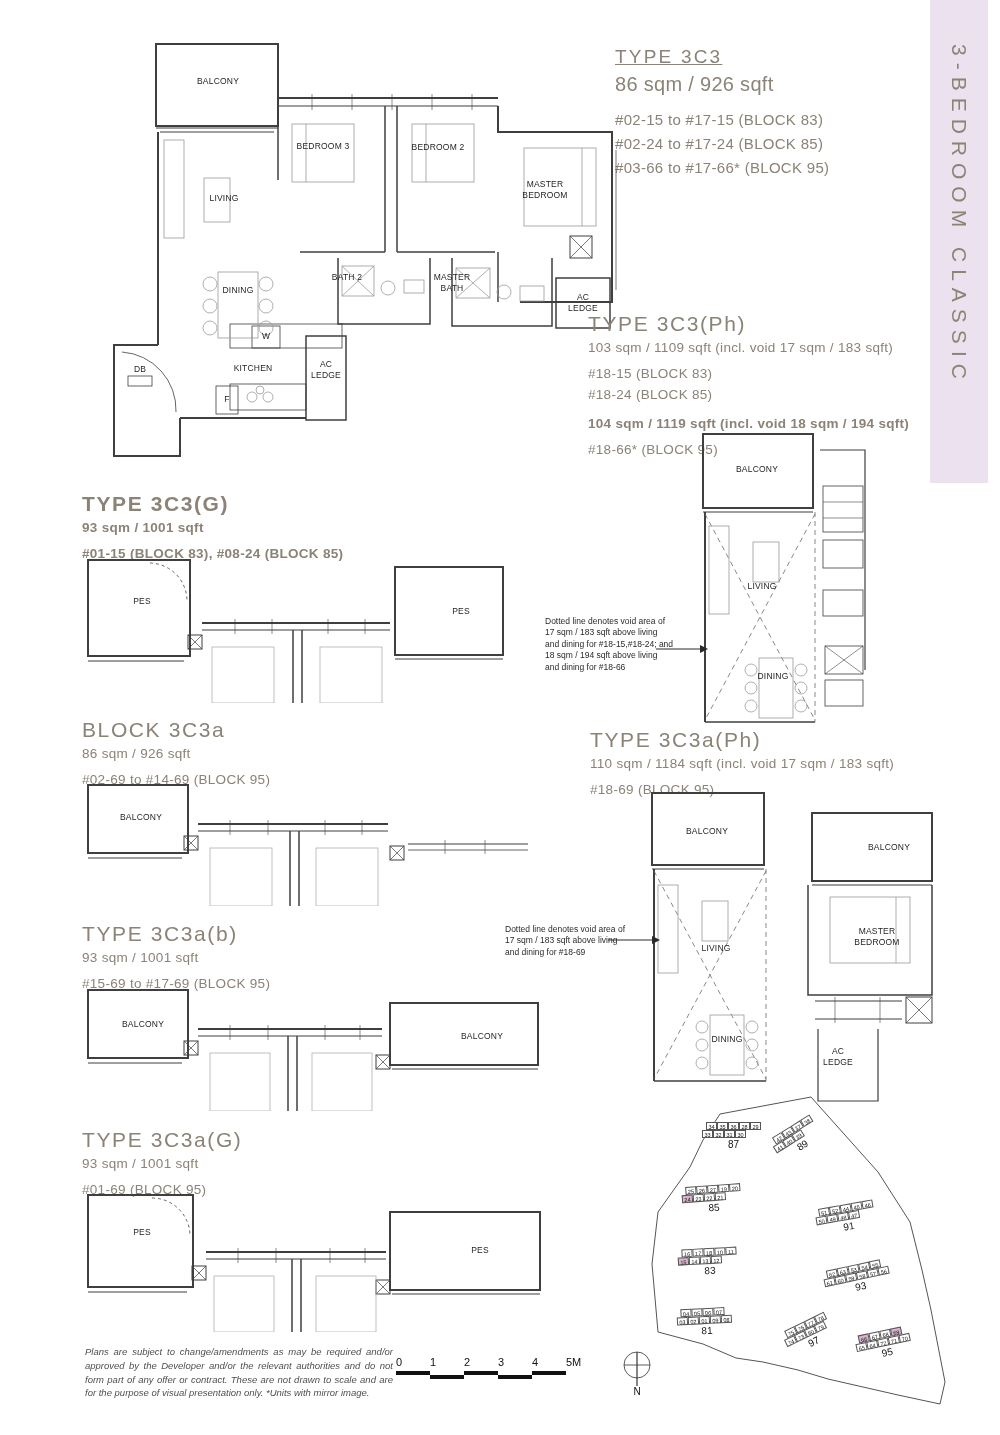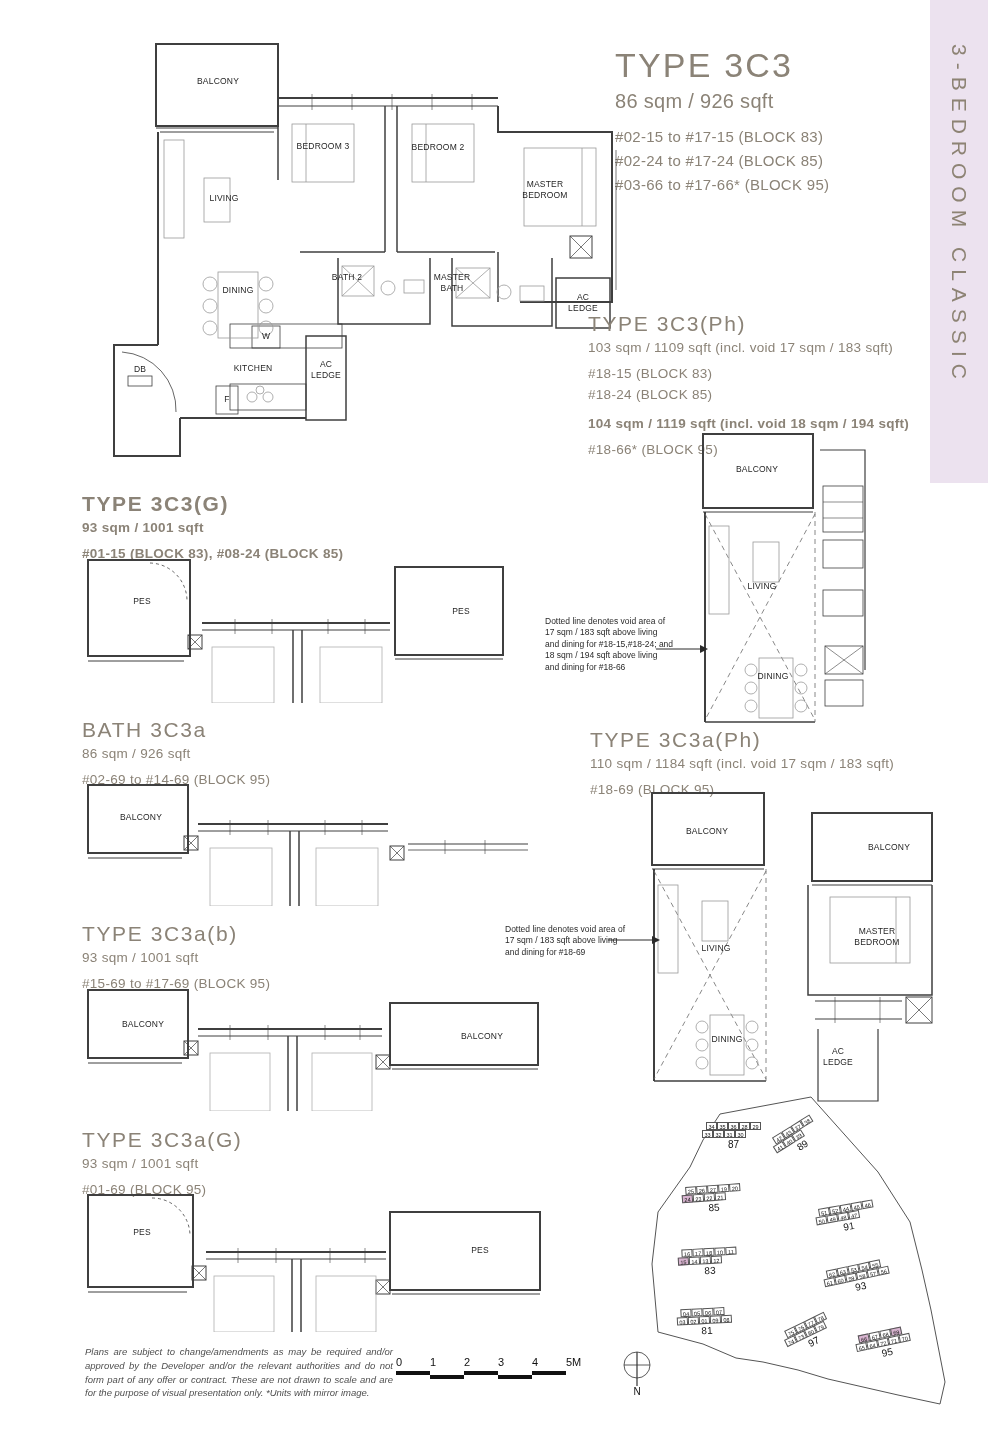--- a/index.html
+++ b/index.html
@@ -8,21 +8,21 @@
   
   .sidebar{position:absolute;left:930px;top:0;width:58px;height:483px;background:#ece2ef;}
   .sidebar .vtext{position:absolute;left:50%;top:44px;transform:translateX(-50%);
      writing-mode:vertical-rl;font-size:21px;letter-spacing:7px;color:#8d8374;white-space:nowrap;}
   
   .hdr{position:absolute;color:#8b8377;}
   .hdr .t{font-size:21px;letter-spacing:1.6px;}
   .hdr .a{font-size:13.5px;margin-top:4px;letter-spacing:0.3px;}
   .hdr .u{font-size:13.5px;margin-top:9px;line-height:1.55;letter-spacing:0.3px;white-space:pre-line;}
   .hdr .a2{font-size:13.5px;margin-top:10px;letter-spacing:0.3px;font-weight:bold;}
-  .hdr.big .t{font-size:34px;letter-spacing:2.2px;}
+  .hdr.big .t{font-size:19px;letter-spacing:2.2px;text-decoration:underline;}
   .hdr.big .a{font-size:20px;margin-top:5px;}
   .hdr.big .u{font-size:15px;margin-top:12px;line-height:1.6;}
   
   .plan{position:absolute;}
   .plan svg{position:absolute;left:0;top:0;}
   .rlabel{position:absolute;transform:translate(-50%,-50%);font-size:8.5px;color:#1e1e1e;
      text-align:center;white-space:pre-line;line-height:1.3;letter-spacing:0.2px;}
   
   .note{position:absolute;font-size:8.5px;color:#2a2a2a;line-height:1.35;white-space:pre-line;}
   .arrow{position:absolute;}
@@ -252,21 +252,21 @@
       <g stroke="#b0b0b0" fill="none" stroke-width="0.8">
         <rect x="132" y="92" width="62" height="56"></rect>
         <rect x="240" y="92" width="62" height="56"></rect>
       </g>
     </svg>
     <span class="rlabel" style="left:62px;top:47px;">PES</span>
     <span class="rlabel" style="left:381px;top:57px;">PES</span>
   </div>
 
   <div class="hdr" style="left:82px;top:718px;">
-    <div class="t">BATH 3C3a</div>
+    <div class="t">BLOCK 3C3a</div>
     <div class="a">86 sqm / 926 sqft</div>
     <div class="u">#02-69 to #14-69 (BLOCK 95)</div>
   </div>
 
   <div class="plan" style="left:80px;top:780px;width:450px;height:126px;">
     <svg width="450" height="126" viewBox="0 0 450 126">
       <g stroke="#3f3f3f" fill="none">
         <rect x="8" y="5" width="100" height="68" stroke-width="2"></rect>
         <line x1="8" y1="78" x2="102" y2="78" stroke-width="1"></line>
         <rect x="104" y="56" width="14" height="14" stroke-width="1"></rect>

